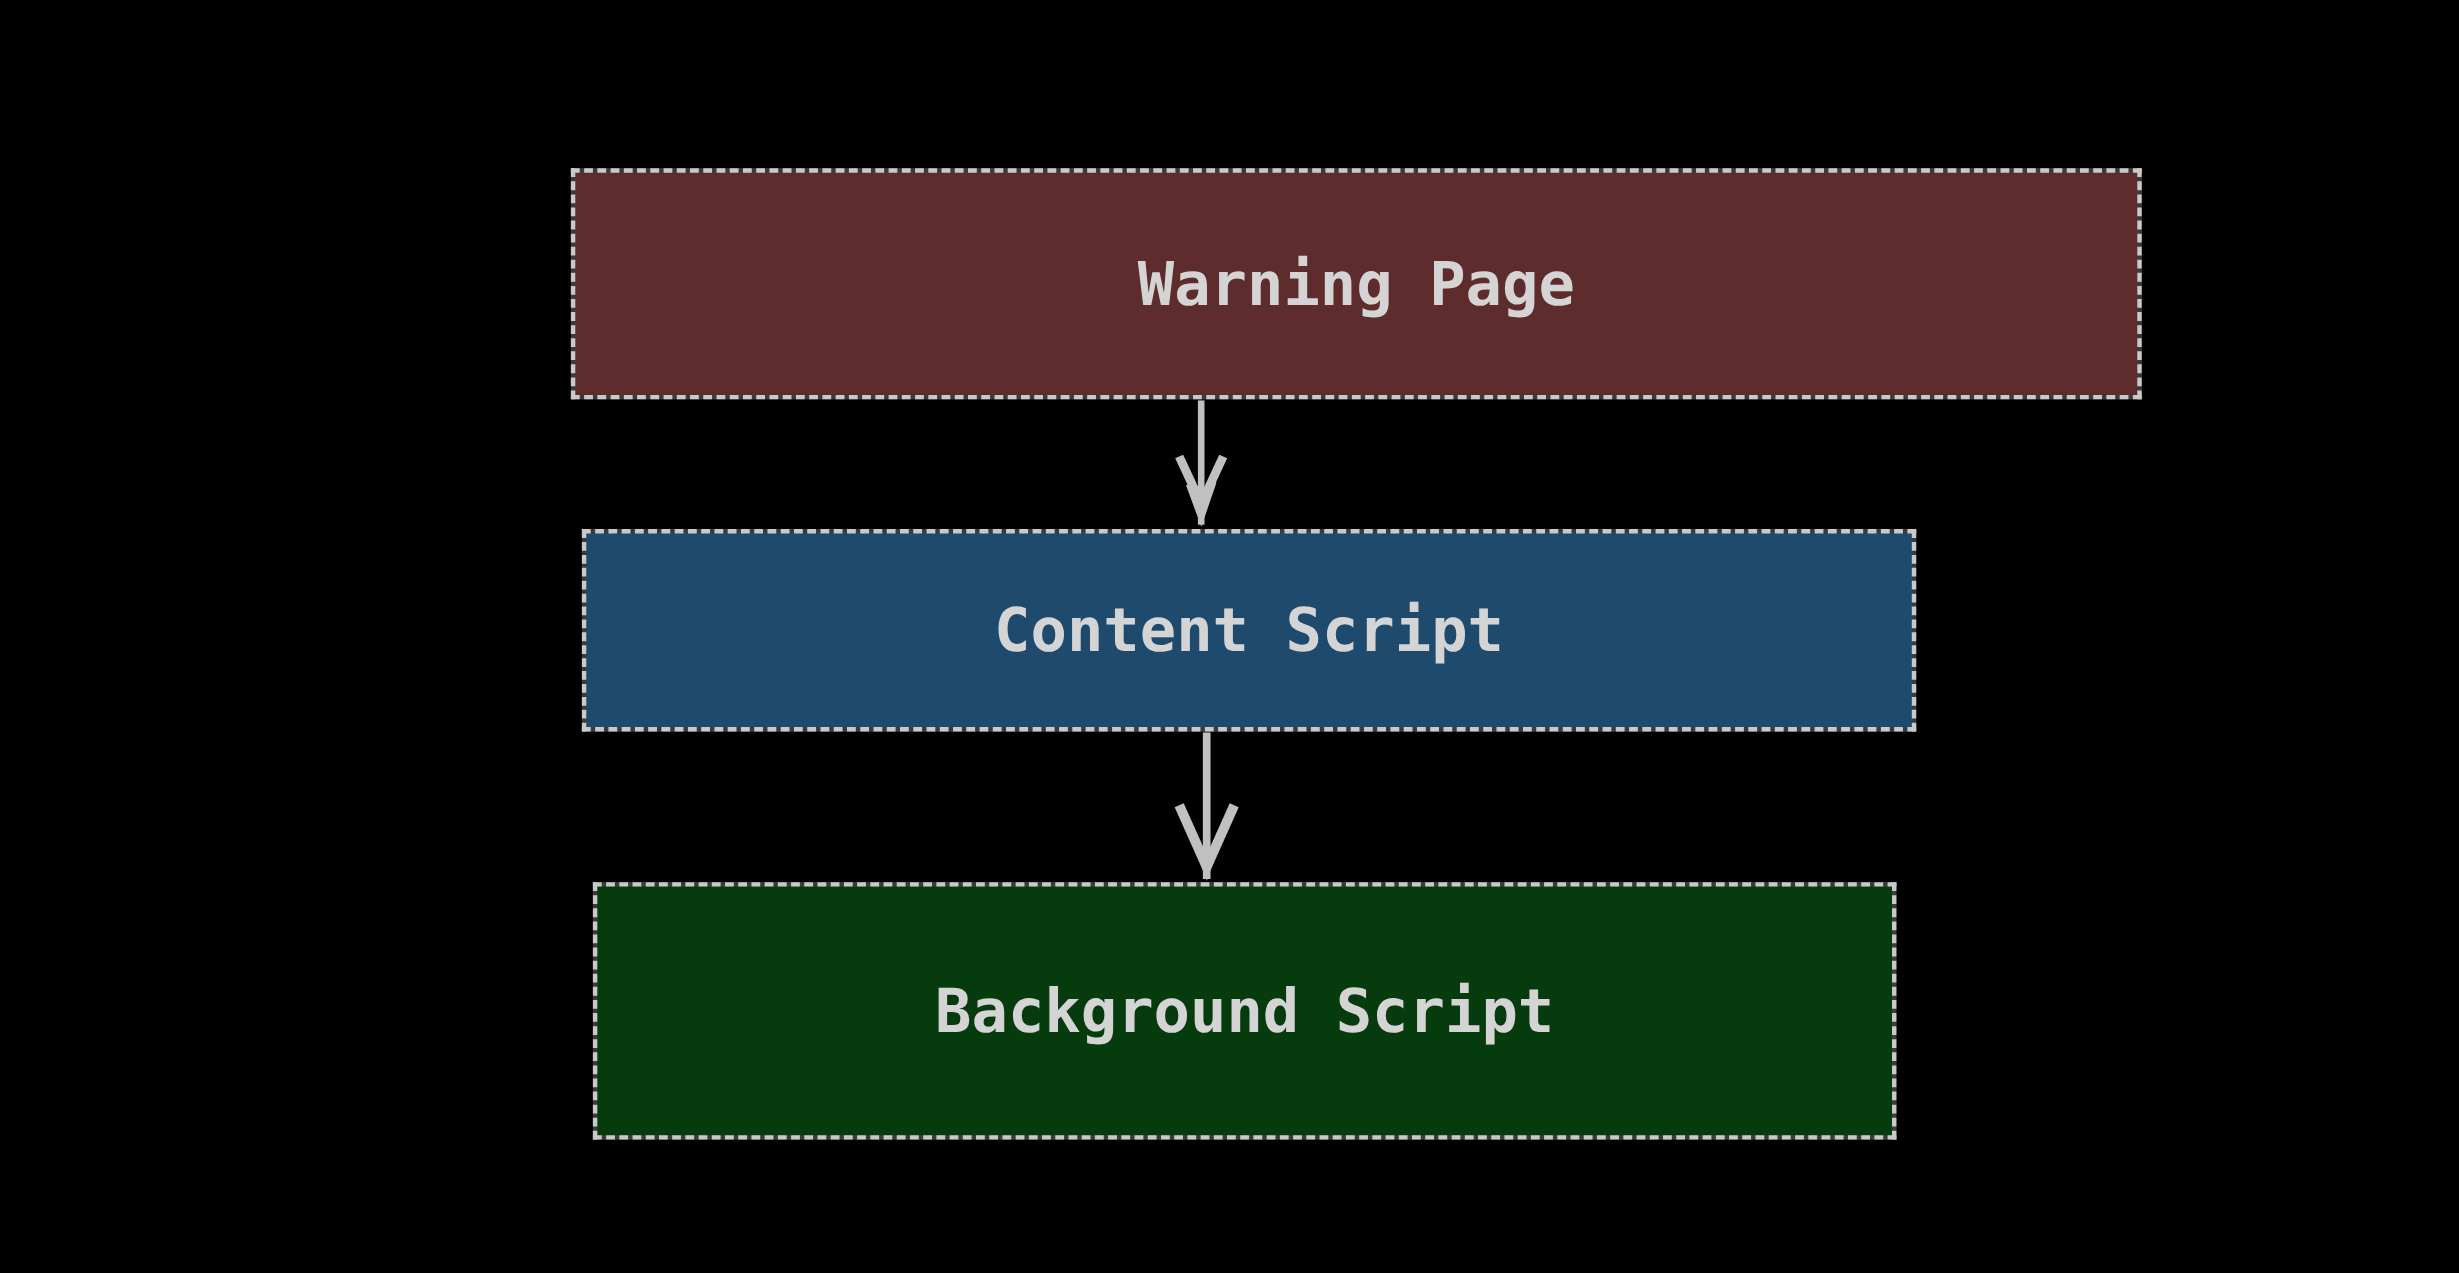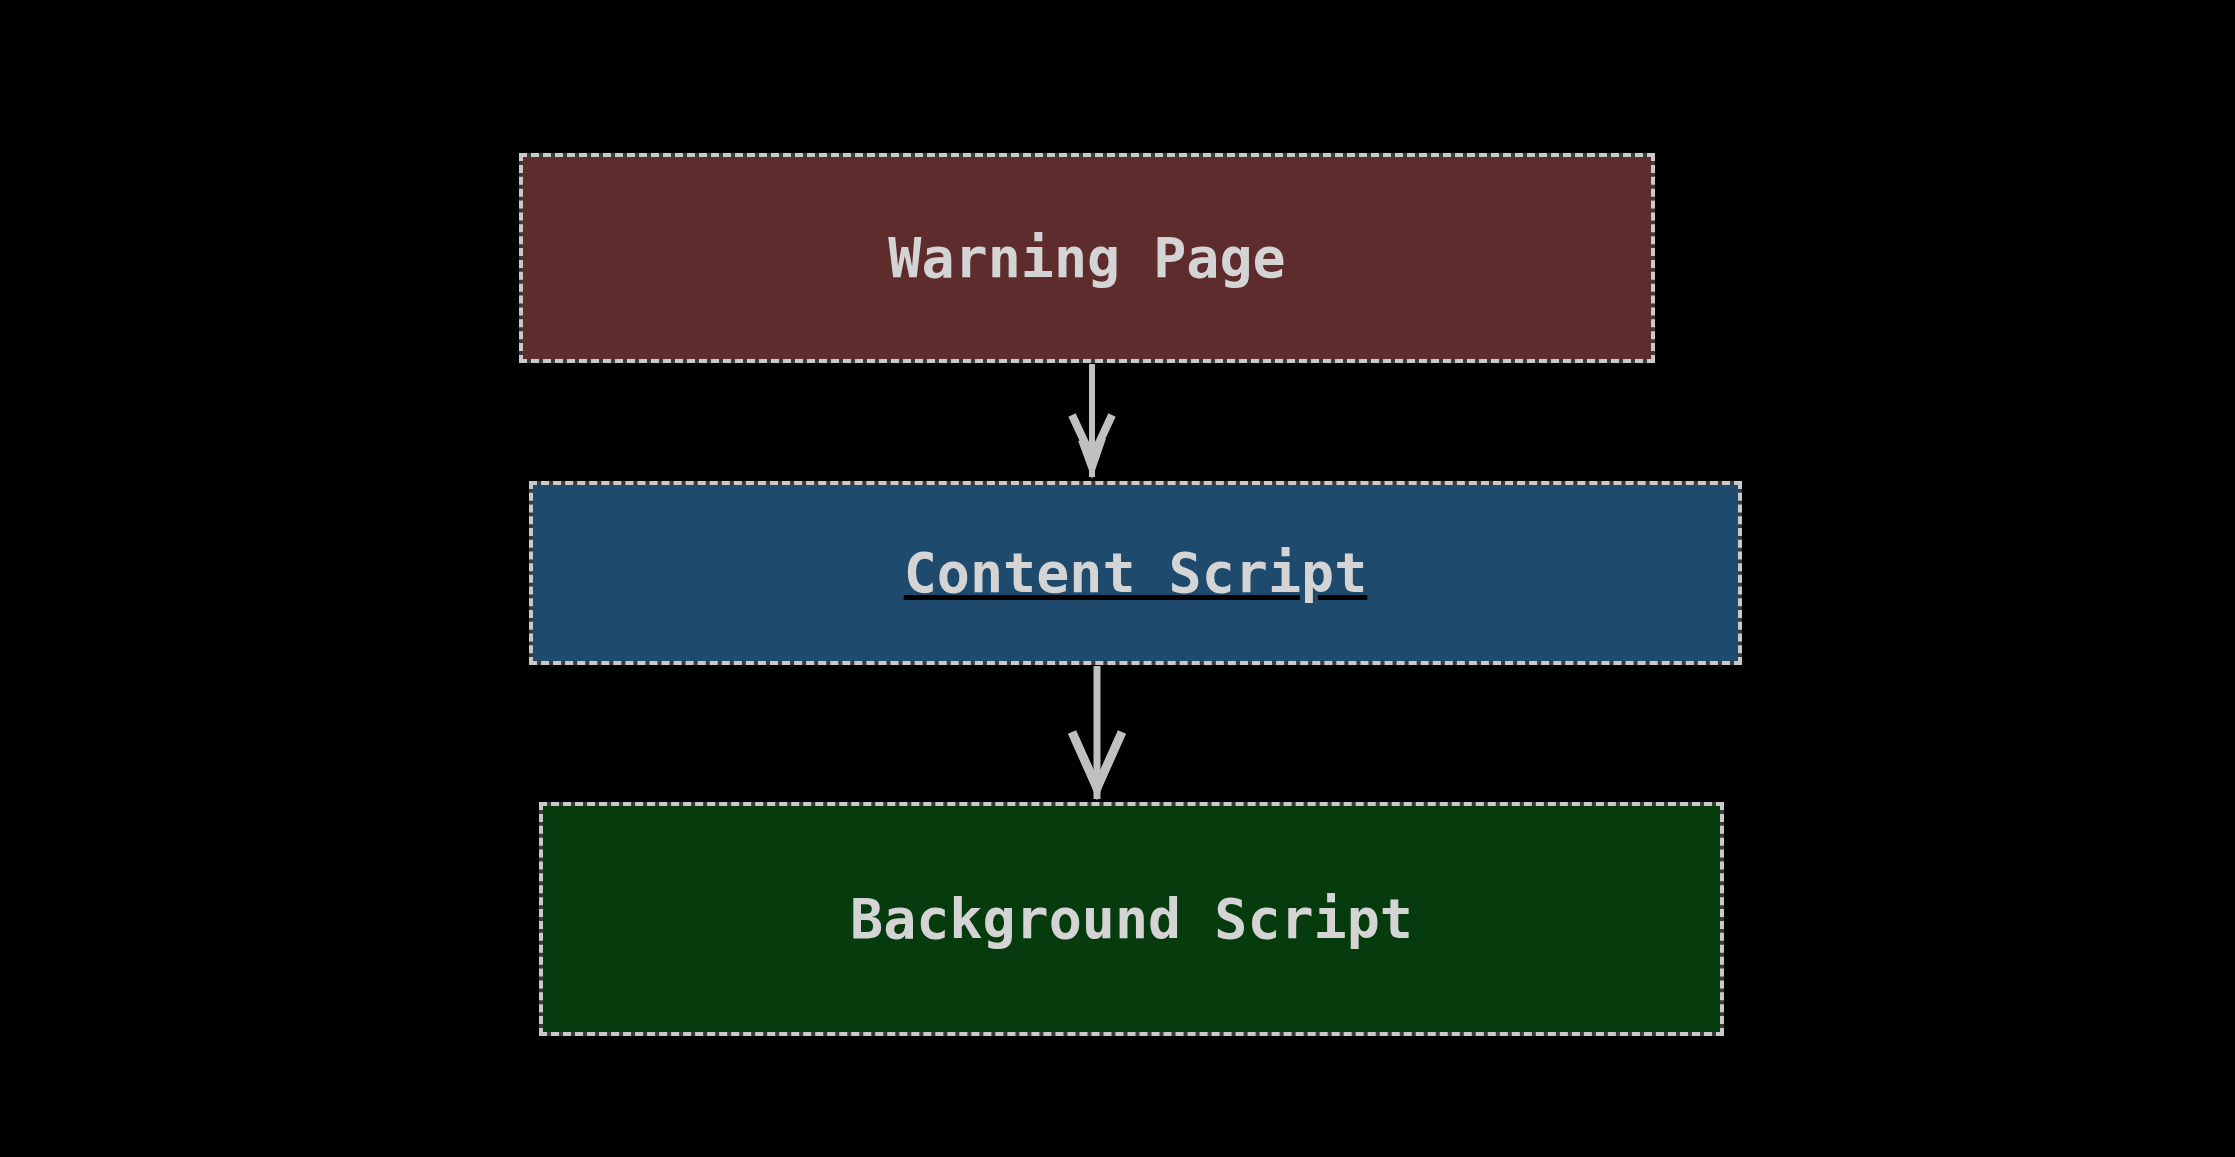--- a/index.html
+++ b/index.html
@@ -34,31 +34,30 @@
   .node-label {
     font-weight: bold;
     font-size: 55px;
     color: #d4d4d4;
     white-space: pre;
     line-height: 1;
   }
   .node-warning {
     left: 519px;
     top: 153px;
-    width: 1136px;
+    width: 1428px;
     height: 210px;
     background: #5e2c2c;
   }
   .node-content {
     left: 529px;
     top: 481px;
     width: 1213px;
     height: 184px;
     background: #1e4a6d;
-    text-decoration: underline;
   }
   .node-background {
     left: 539px;
     top: 802px;
     width: 1185px;
     height: 234px;
     background: #063b0e;
   }
   .edges-layer {
     position: absolute;

